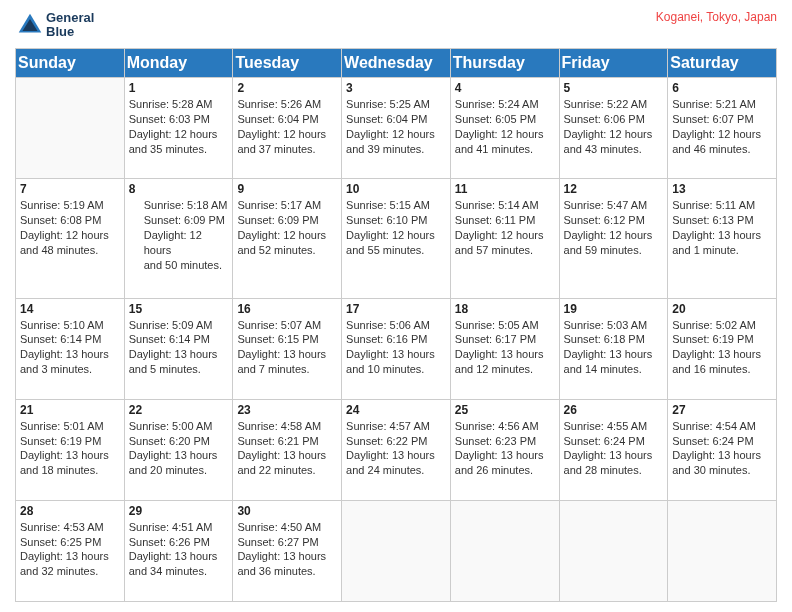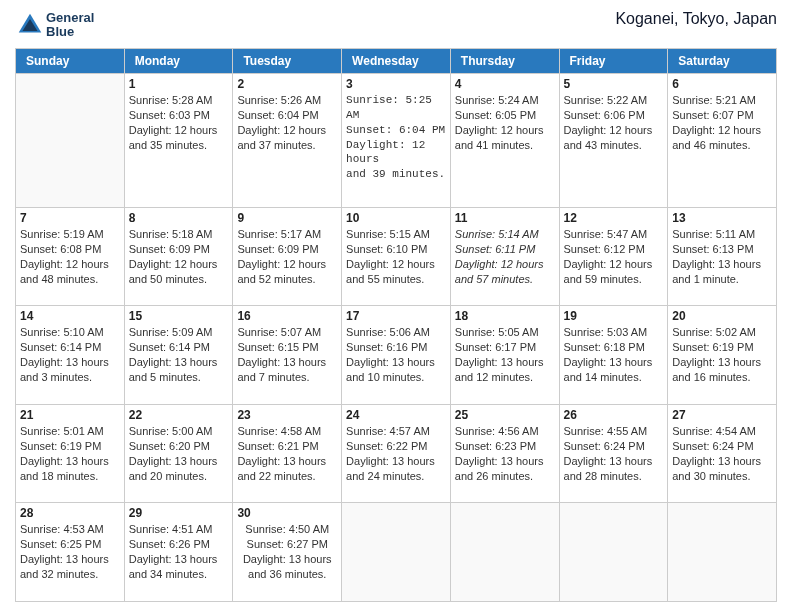--- a/index.html
+++ b/index.html
@@ -42,35 +42,35 @@
     }
     .title-block {
       text-align: right;
     }
     .title-month {
       font-size: 32px;
       font-weight: bold;
       color: #1a3a5c;
     }
     .title-location {
-      font-size: 16px;
-      color: #0f172a;
+      font-size: 12px;
+      color: #ef4444;
     }
     .calendar {
       width: 100%;
       border-collapse: collapse;
       flex: 1;
       font-size: 10px;
     }
     .calendar thead tr th {
       background-color: #2979be;
       color: #fff;
-      padding: 5px 10px;
+      padding: 5px 2px;
       text-align: left;
-      font-size: 12px;
+      font-size: 16px;
       border: 1px solid #ccc;
     }
     .calendar tbody tr td {
       border: 1px solid #ccc;
       vertical-align: top;
       padding: 3px 4px;
       width: calc(100% / 7);
       height: 78px;
     }
     .day-num {
@@ -134,21 +134,21 @@
           </td>
           <td>
             <div class="day-num">2</div>
             <div class="day-info" style="white-space: pre-line;">Sunrise: 5:26 AM
 Sunset: 6:04 PM
 Daylight: 12 hours
 and 37 minutes.</div>
           </td>
           <td>
             <div class="day-num">3</div>
-            <div class="day-info" style="white-space: pre-line; font-family: Liberation Mono, monospace;">Sunrise: 5:25 AM
+            <div class="day-info" style="white-space: pre-line;">Sunrise: 5:25 AM
 Sunset: 6:04 PM
 Daylight: 12 hours
 and 39 minutes.</div>
           </td>
           <td>
             <div class="day-num">4</div>
             <div class="day-info" style="white-space: pre-line;">Sunrise: 5:24 AM
 Sunset: 6:05 PM
 Daylight: 12 hours
 and 41 minutes.</div>
@@ -171,42 +171,42 @@
         <tr>
           <td>
             <div class="day-num">7</div>
             <div class="day-info" style="white-space: pre-line;">Sunrise: 5:19 AM
 Sunset: 6:08 PM
 Daylight: 12 hours
 and 48 minutes.</div>
           </td>
           <td>
             <div class="day-num">8</div>
-            <div class="day-info" style="white-space: pre-line;">Sunrise: 5:18 AM
+            <div class="day-info" style="white-space: pre-line; margin-left: 15px;">Sunrise: 5:18 AM
 Sunset: 6:09 PM
 Daylight: 12 hours
 and 50 minutes.</div>
           </td>
           <td>
             <div class="day-num">9</div>
             <div class="day-info" style="white-space: pre-line;">Sunrise: 5:17 AM
 Sunset: 6:09 PM
 Daylight: 12 hours
 and 52 minutes.</div>
           </td>
           <td>
             <div class="day-num">10</div>
             <div class="day-info" style="white-space: pre-line;">Sunrise: 5:15 AM
 Sunset: 6:10 PM
 Daylight: 12 hours
 and 55 minutes.</div>
           </td>
           <td>
             <div class="day-num">11</div>
-            <div class="day-info" style="white-space: pre-line; font-style: italic;">Sunrise: 5:14 AM
+            <div class="day-info" style="white-space: pre-line;">Sunrise: 5:14 AM
 Sunset: 6:11 PM
 Daylight: 12 hours
 and 57 minutes.</div>
           </td>
           <td>
             <div class="day-num">12</div>
             <div class="day-info" style="white-space: pre-line;">Sunrise: 5:47 AM
 Sunset: 6:12 PM
 Daylight: 12 hours
 and 59 minutes.</div>
@@ -331,21 +331,21 @@
           </td>
           <td>
             <div class="day-num">29</div>
             <div class="day-info" style="white-space: pre-line;">Sunrise: 4:51 AM
 Sunset: 6:26 PM
 Daylight: 13 hours
 and 34 minutes.</div>
           </td>
           <td>
             <div class="day-num">30</div>
-            <div class="day-info" style="white-space: pre-line; text-align: center;">Sunrise: 4:50 AM
+            <div class="day-info" style="white-space: pre-line;">Sunrise: 4:50 AM
 Sunset: 6:27 PM
 Daylight: 13 hours
 and 36 minutes.</div>
           </td>
           <td class="empty-cell"></td>
           <td class="empty-cell"></td>
           <td class="empty-cell"></td>
           <td class="empty-cell"></td>
         </tr>
       </tbody>

